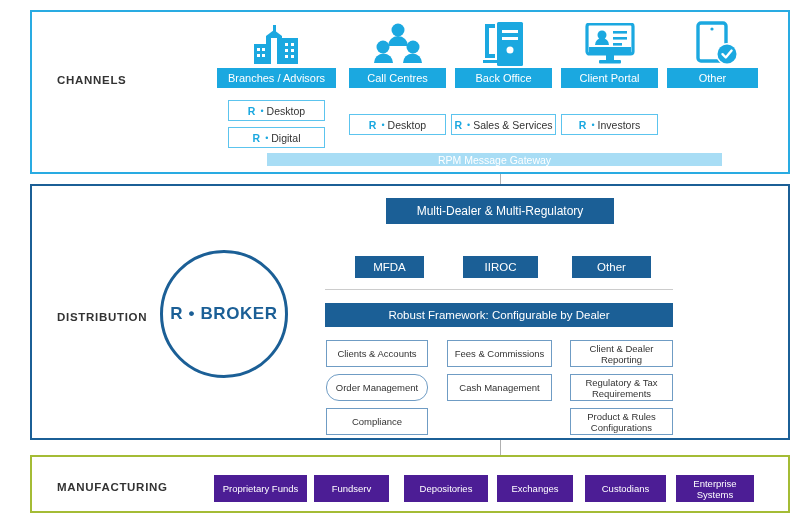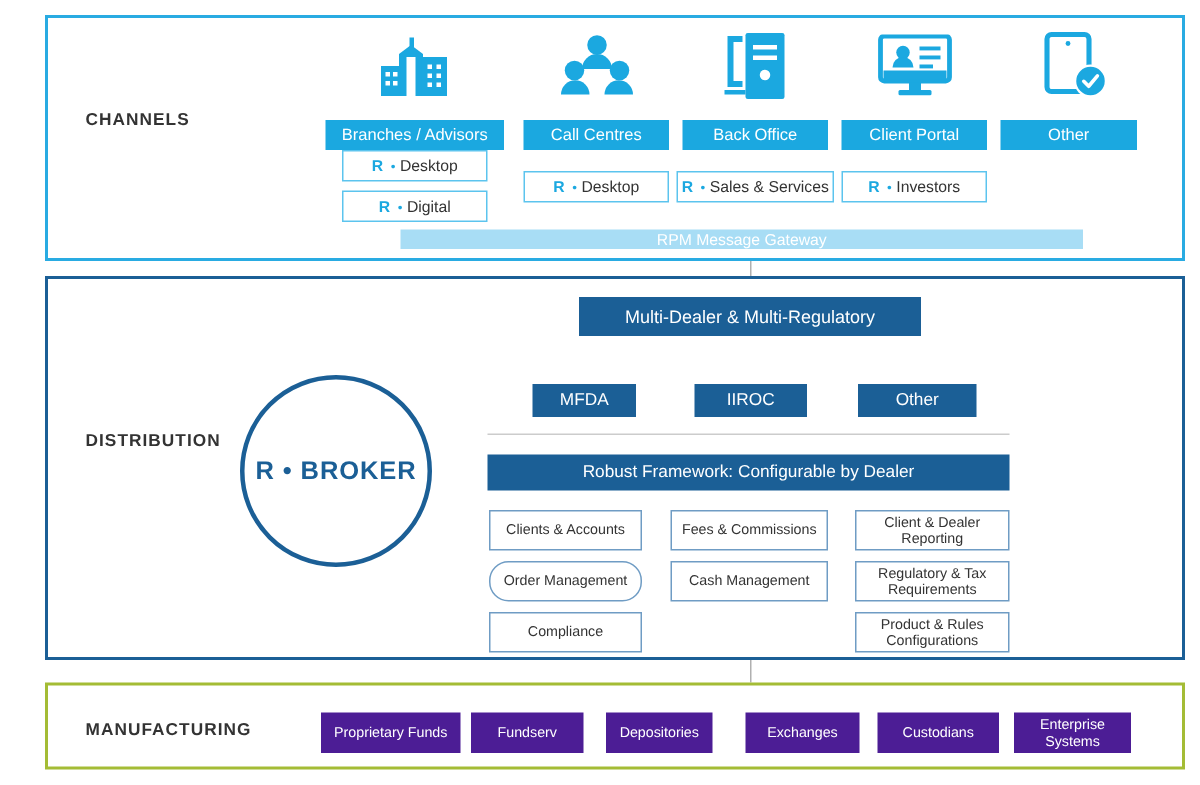--- a/index.html
+++ b/index.html
@@ -6,26 +6,26 @@
   body{width:800px;height:523px;font-family:"Liberation Sans",sans-serif;position:relative;overflow:hidden;}
   #canvas{position:absolute;left:0;top:0;width:800px;height:523px;}
 
   .panel{position:absolute;box-sizing:border-box;background:#ffffff;}
   .panel-channels{left:30px;top:10px;width:760px;height:164px;border:2px solid #29abe2;}
   .panel-distribution{left:30px;top:184px;width:760px;height:256px;border:2px solid #1b5f96;}
   .panel-manufacturing{left:30px;top:455px;width:760px;height:58px;border:2px solid #a4bc35;}
 
   .row-label{position:absolute;font-size:11.5px;font-weight:bold;letter-spacing:.7px;color:#333333;white-space:nowrap;}
   .lbl-channels{left:57px;top:74px;}
-  .lbl-distribution{left:57px;top:288px;}
+  .lbl-distribution{left:57px;top:311px;}
   .lbl-manufacturing{left:57px;top:481px;}
 
   
   .chan-head{position:absolute;height:20px;background:#1ba8e0;color:#ffffff;font-size:11px;
-             display:flex;align-items:center;justify-content:center;text-align:center;box-sizing:border-box;margin-top:12px;}
+             display:flex;align-items:center;justify-content:center;text-align:center;box-sizing:border-box;}
   .chan-sub{position:absolute;height:21px;background:#ffffff;border:1px solid #5cc4ee;color:#333333;
             font-size:10.5px;display:flex;align-items:center;justify-content:center;box-sizing:border-box;white-space:nowrap;}
   .chan-sub .rmark{color:#1ba8e0;font-weight:bold;margin-right:2px;}
   .chan-sub .dot{color:#1ba8e0;margin:0 3px;font-size:9px;}
 
   .gateway{position:absolute;left:267px;top:153px;width:455px;height:13px;background:#a8ddf5;
            color:#ffffff;font-size:10.5px;display:flex;align-items:center;justify-content:center;}
 
   .icon{position:absolute;}
 
@@ -215,18 +215,18 @@
 
   <div class="cap" style="left:326px;top:374px;width:102px;border-radius:13px;">Order Management</div>
   <div class="cap" style="left:447px;top:374px;width:105px;">Cash Management</div>
   <div class="cap" style="left:570px;top:374px;width:103px;">Regulatory &amp; Tax<br>Requirements</div>
 
   <div class="cap" style="left:326px;top:408px;width:102px;">Compliance</div>
   <div class="cap" style="left:570px;top:408px;width:103px;">Product &amp; Rules<br>Configurations</div>
 
   <div class="mfg-box" style="left:214px;width:93px;">Proprietary Funds</div>
   <div class="mfg-box" style="left:314px;width:75px;">Fundserv</div>
-  <div class="mfg-box" style="left:404px;width:71px;">Depositories</div>
+  <div class="mfg-box" style="left:404px;width:84px;">Depositories</div>
   <div class="mfg-box" style="left:497px;width:76px;">Exchanges</div>
   <div class="mfg-box" style="left:585px;width:81px;">Custodians</div>
   <div class="mfg-box" style="left:676px;width:78px;">Enterprise<br>Systems</div>
 
 </div>
 
 </body></html>

